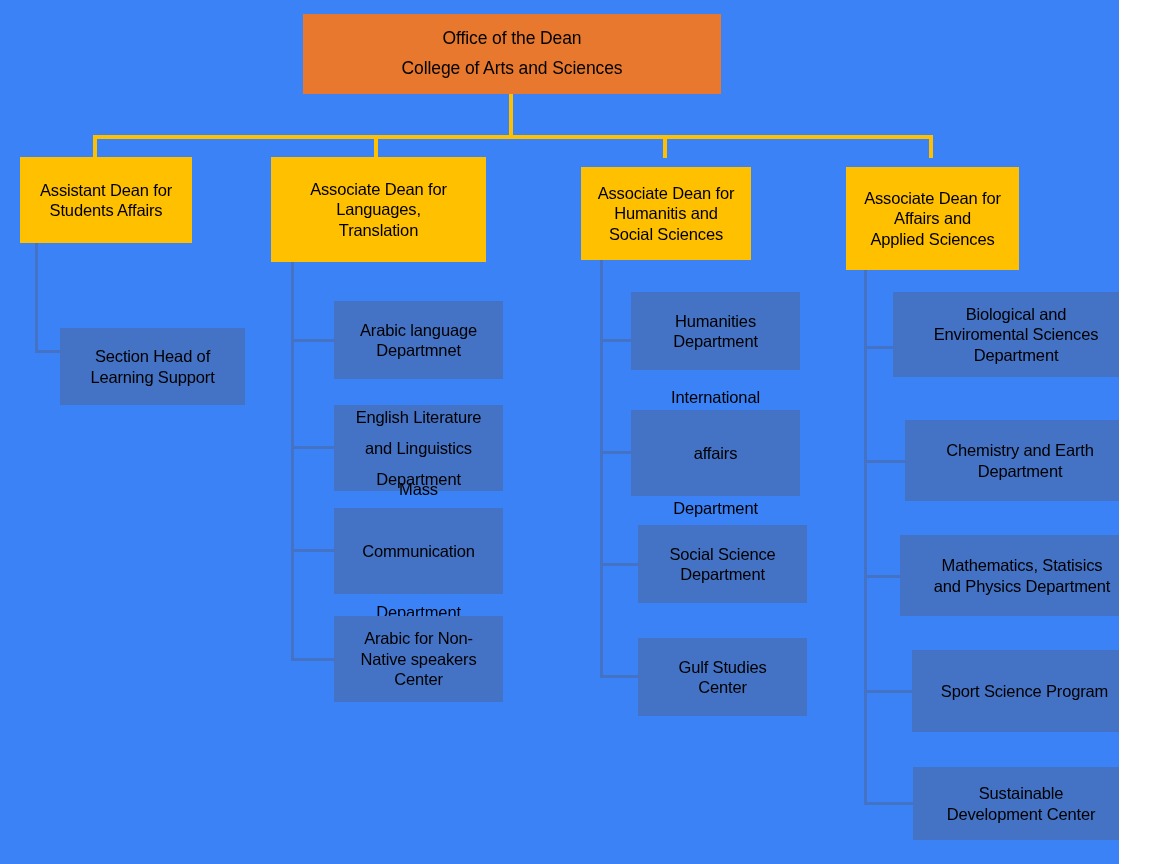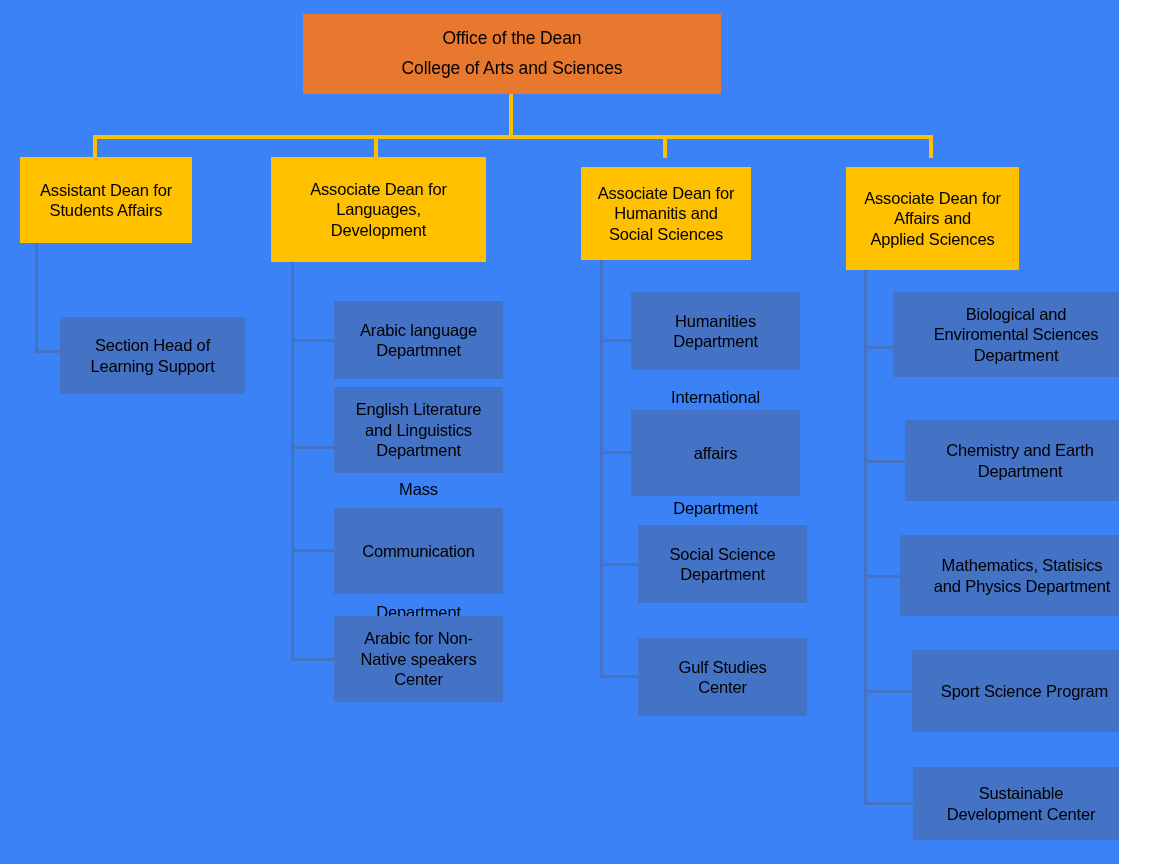--- a/index.html
+++ b/index.html
@@ -96,46 +96,46 @@
   </div>
 
   <div class="node node-l2" style="left:20px; top:157px; width:172px; height:86px;">
     <span class="ln">Assistant Dean for</span>
     <span class="ln">Students Affairs</span>
   </div>
 
   <div class="node node-l2" style="left:271px; top:157px; width:215px; height:105px;">
     <span class="ln">Associate Dean for</span>
     <span class="ln">Languages,</span>
-    <span class="ln">Development</span>
+    <span class="ln">Translation</span>
   </div>
 
   <div class="node node-l2" style="left:581px; top:167px; width:170px; height:93px;">
     <span class="ln">Associate Dean for</span>
     <span class="ln">Humanitis and</span>
     <span class="ln">Social Sciences</span>
   </div>
 
   <div class="node node-l2" style="left:846px; top:167px; width:173px; height:103px;">
     <span class="ln">Associate Dean for</span>
     <span class="ln">Affairs and</span>
     <span class="ln">Applied Sciences</span>
   </div>
 
-  <div class="node node-l3" style="left:60px; top:317px; width:185px; height:77px;">
+  <div class="node node-l3" style="left:60px; top:328px; width:185px; height:77px;">
     <span class="ln">Section Head of</span>
     <span class="ln">Learning Support</span>
   </div>
 
   <div class="node node-l3" style="left:334px; top:301px; width:169px; height:78px;">
     <span class="ln">Arabic language</span>
     <span class="ln">Departmnet</span>
   </div>
 
-  <div class="node node-l3" style="left:334px; top:387px; width:169px; height:86px;">
+  <div class="node node-l3" style="left:334px; top:405px; width:169px; height:86px;justify-content:space-between;">
     <span class="ln">English Literature</span>
     <span class="ln">and Linguistics</span>
     <span class="ln">Department</span>
   </div>
 
   <div class="node node-l3" style="left:334px; top:508px; width:169px; height:86px;gap:41px;">
     <span class="ln">Mass</span>
     <span class="ln">Communication</span>
     <span class="ln">Department</span>
   </div>

